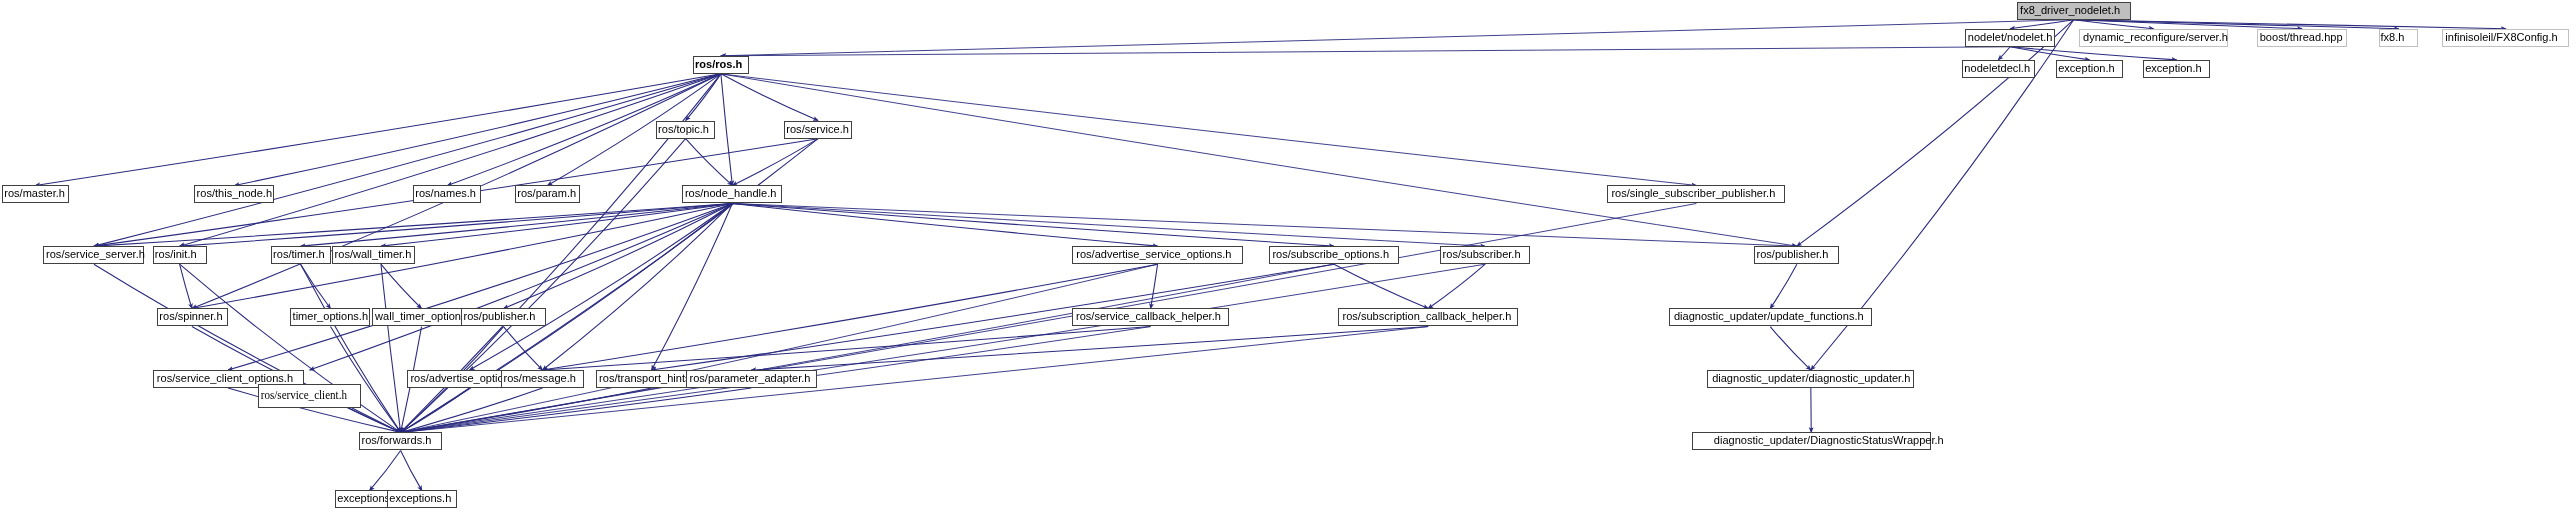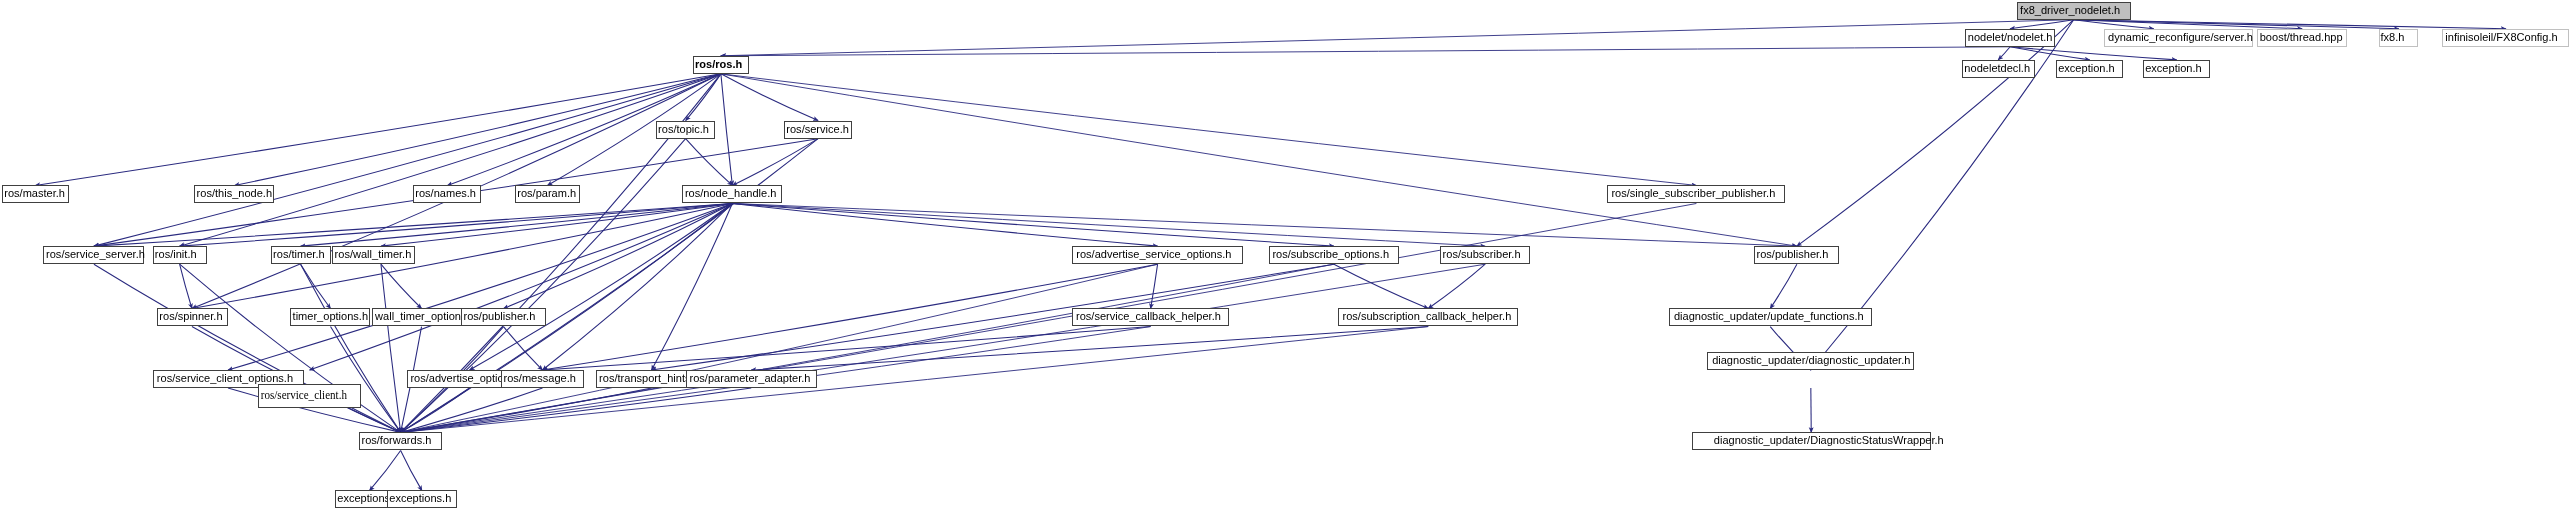--- a/index.html
+++ b/index.html
@@ -144,21 +144,21 @@
       <path d="M488.5,549 Q471.628,573.5 450.5,598" fill="none" stroke="#2a2a7f" stroke-width="1.3" marker-end="url(#ah)"></path>
       <path d="M488.5,549 Q500.044,573.5 514.5,598" fill="none" stroke="#2a2a7f" stroke-width="1.3" marker-end="url(#ah)"></path>
     </svg>
   <div id="node-layer">
       <div class="gnode root" style="left: 2017px; top: 1.6px; width: 114px; height: 18px;">
         <span>fx8_driver_nodelet.h</span>
       </div>
       <div class="gnode solid" style="left: 1965px; top: 29px; width: 90px; height: 18px;">
         <span>nodelet/nodelet.h</span>
       </div>
-      <div class="gnode " style="left: 2079px; top: 29px; width: 149px; height: 18px; margin-left: 25px;">
+      <div class="gnode " style="left: 2079px; top: 29px; width: 149px; height: 18px;">
         <span>dynamic_reconfigure/server.h</span>
       </div>
       <div class="gnode " style="left: 2257px; top: 29px; width: 90px; height: 18px;">
         <span>boost/thread.hpp</span>
       </div>
       <div class="gnode " style="left: 2379px; top: 29px; width: 39px; height: 18px;">
         <span>fx8.h</span>
       </div>
       <div class="gnode " style="left: 2442px; top: 29px; width: 127px; height: 18px;">
         <span>infinisoleil/FX8Config.h</span>
@@ -255,21 +255,21 @@
       </div>
       <div class="gnode solid" style="left: 501px; top: 370px; width: 83px; height: 18px;">
         <span>ros/message.h</span>
       </div>
       <div class="gnode solid" style="left: 596px; top: 370px; width: 111px; height: 18px;">
         <span>ros/transport_hints.h</span>
       </div>
       <div class="gnode solid" style="left: 686px; top: 370px; width: 131px; height: 18px;">
         <span>ros/parameter_adapter.h</span>
       </div>
-      <div class="gnode solid" style="left: 1707px; top: 352px; width: 207px; height: 18px;">
+      <div class="gnode solid" style="left: 1707px; top: 370px; width: 207px; height: 18px;">
         <span>diagnostic_updater/diagnostic_updater.h</span>
       </div>
       <div class="gnode solid" style="left: 359px; top: 432px; width: 83px; height: 18px;">
         <span>ros/forwards.h</span>
       </div>
       <div class="gnode solid" style="left: 1692px; top: 432px; width: 239px; height: 18px; padding-left: 16px;">
         <span>diagnostic_updater/DiagnosticStatusWrapper.h</span>
       </div>
       <div class="gnode solid" style="left: 335px; top: 490px; width: 70px; height: 18px;">
         <span>exceptions.h</span>

